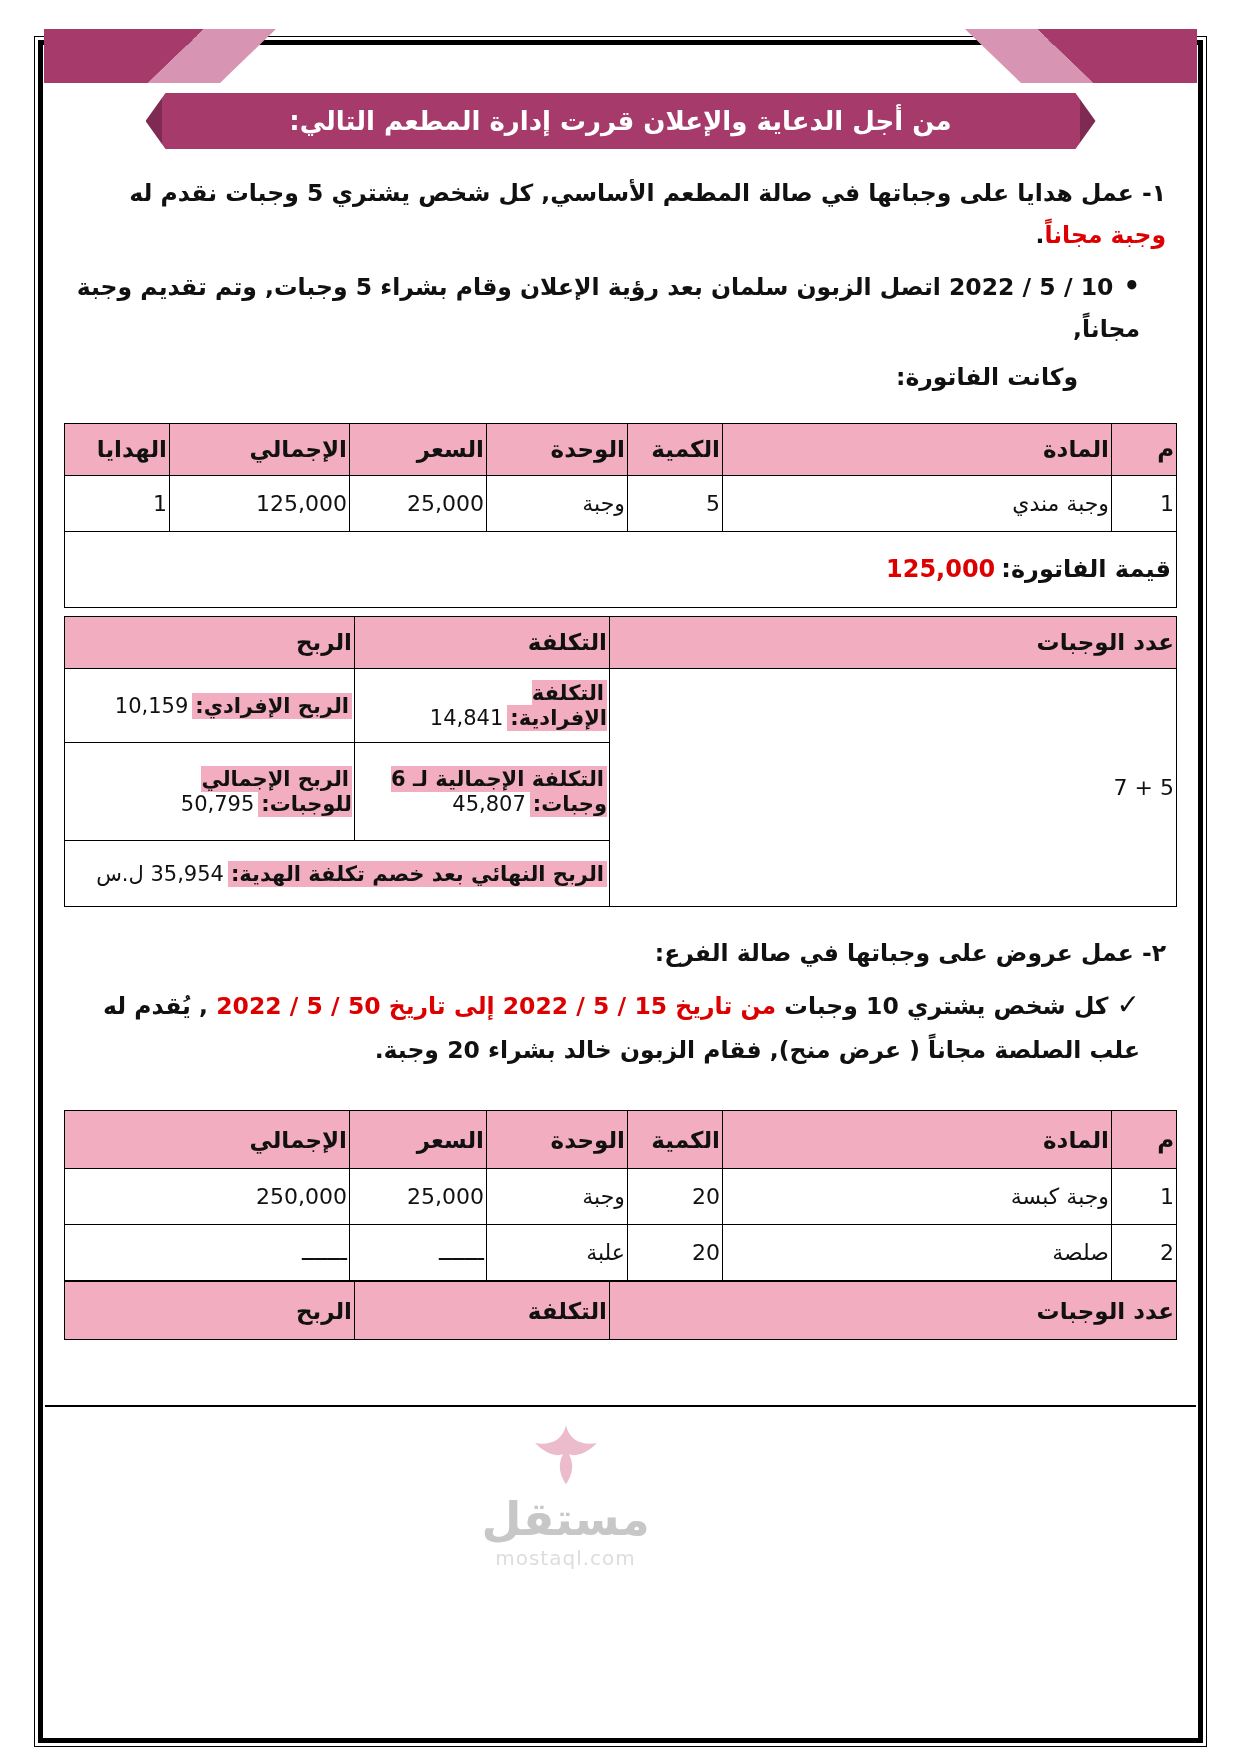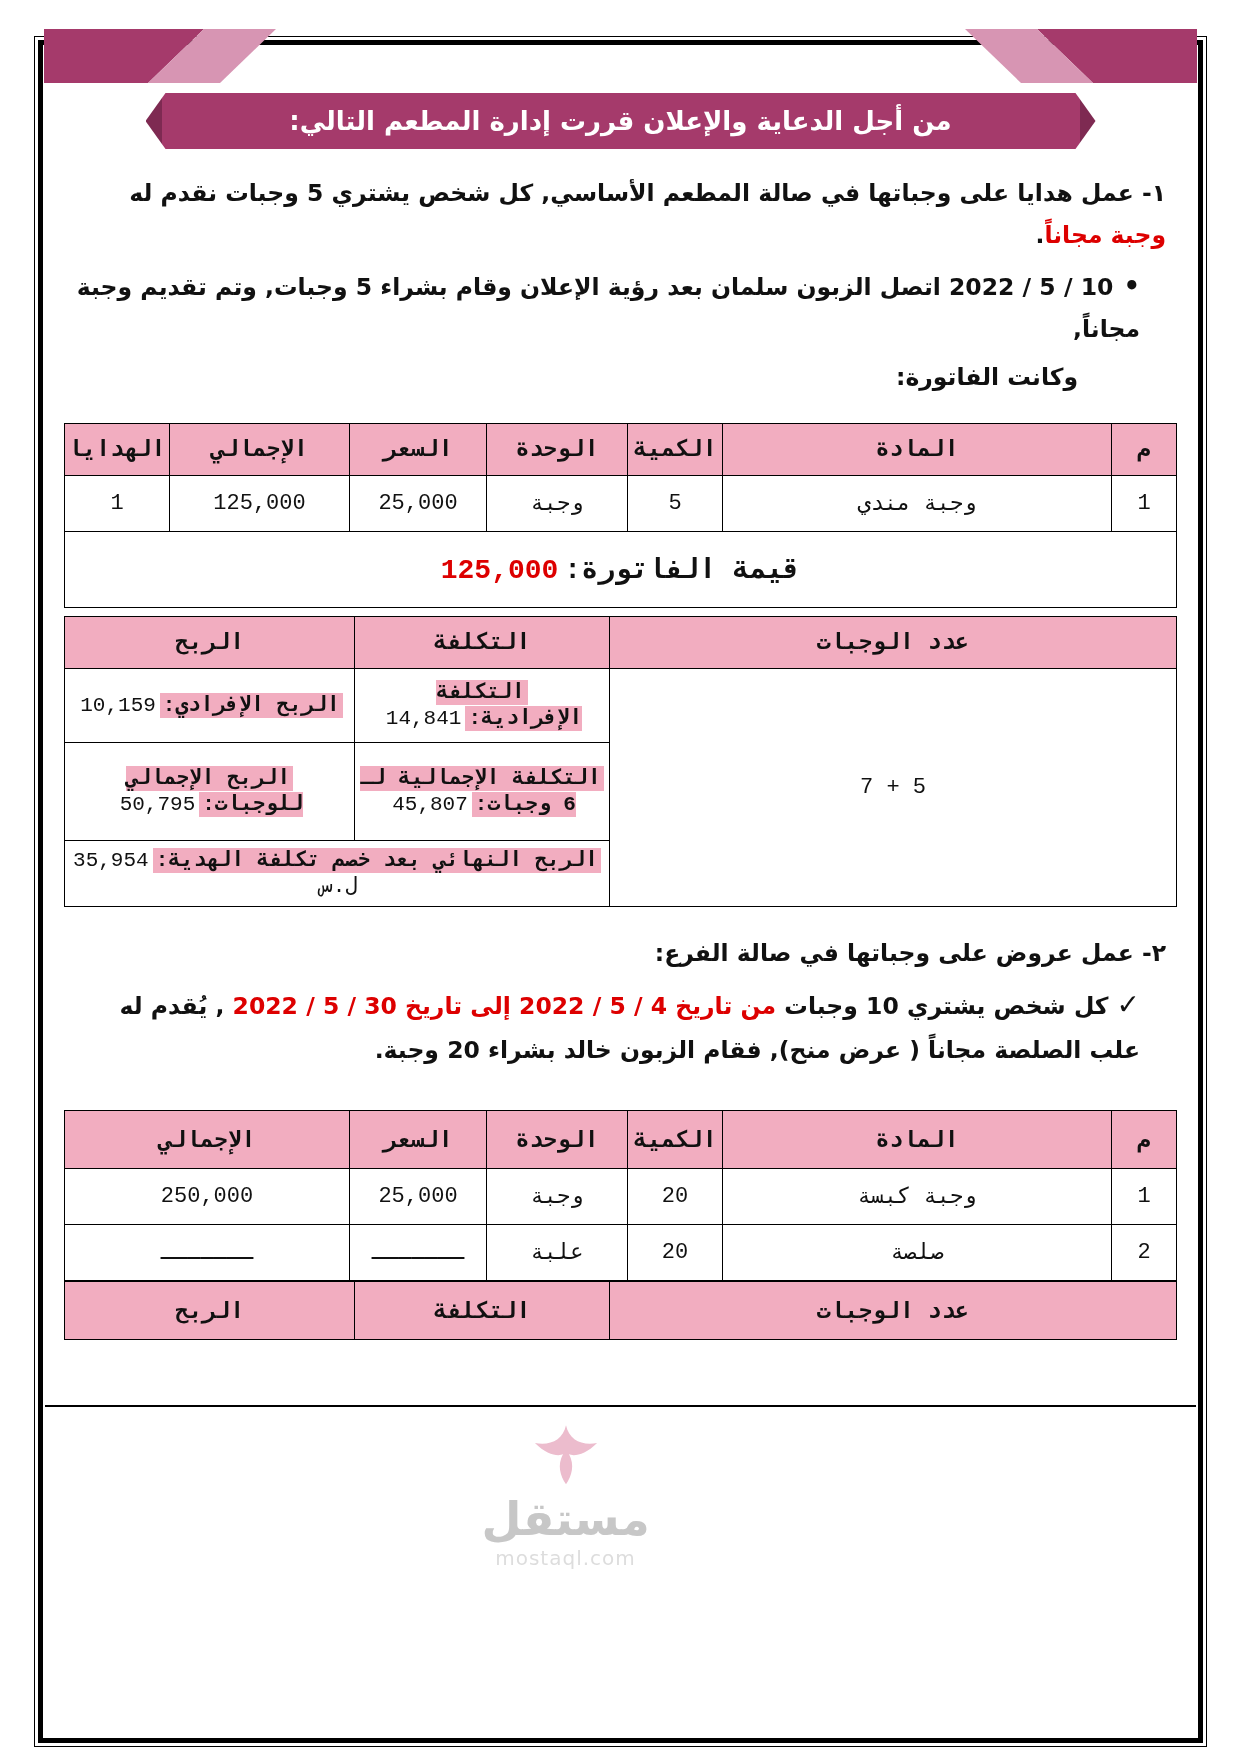--- a/index.html
+++ b/index.html
@@ -43,25 +43,25 @@
   .indent{ padding-right:26px; }
   .indent2{ padding-right:88px; }
   .bullet{ font-size:26px; margin-left:10px; }
   .check{ font-size:28px; margin-left:8px; }
   .mb24{ margin-bottom:24px; }
   .mb38{ margin-bottom:38px; }
   .mt16{ margin-top:16px; }
 
   
   table.tbl{ border-collapse:collapse; table-layout:fixed; width:1112px; margin:0 auto; direction:rtl; }
-  .tbl th,.tbl td{ border:1.6px solid #000; text-align:center; vertical-align:middle; padding:4px 2px;font-family:Liberation Mono, monospace; }
+  .tbl th,.tbl td{ border:1.6px solid #000; text-align:right; vertical-align:middle; padding:4px 2px; }
   .tbl th{ background:var(--pink); font-weight:bold; font-size:23px; height:52px; }
   .tbl td{ font-size:22px; background:#fff; }
   tr.r56 td{ height:56px; }
-  tr.r76 td{ height:76px; font-size:28px; }
+  tr.r76 td{ height:76px; font-size:24px; }
   tr.r82 td{ height:82px; font-size:25px; }
   tr.rowA td{ height:74px; }
   tr.rowB td{ height:98px; }
   tr.rowC td{ height:66px;margin-left:36px; }
   .t3 th{ height:58px; }
   .t4 th{ height:58px; }
   .hl{ background:var(--pink); font-weight:bold; font-size:21px; padding:1px 3px; }
   .val{ font-size:21px; margin:0 4px; }
   .meals{ font-size:24px; }
   .b{ font-weight:bold; }
@@ -186,21 +186,21 @@
           </td>
         </tr>
       </tbody>
     </table>
 
     <div class="gap26"></div>
 
     <div class="para">٢- عمل عروض على وجباتها في صالة الفرع:</div>
 
     <div class="para indent mb38">
-      <span class="check">✓</span><span>كل شخص يشتري 10 وجبات </span><span class="red">من تاريخ 4 / 5 / 2022 إلى تاريخ 30 / 5 / 2022</span><span> , يُقدم له علب الصلصة مجاناً ( عرض منح), فقام الزبون خالد بشراء 20 وجبة.</span>
+      <span class="check">✓</span><span>كل شخص يشتري 10 وجبات </span><span class="red">من تاريخ 15 / 5 / 2022 إلى تاريخ 50 / 5 / 2022</span><span> , يُقدم له علب الصلصة مجاناً ( عرض منح), فقام الزبون خالد بشراء 20 وجبة.</span>
     </div>
 
     <table class="tbl t3">
       <colgroup>
         <col style="width:65px">
           <col style="width:389px">
           <col style="width:95px">
           <col style="width:141px">
           <col style="width:137px">
           <col style="width:285px">

